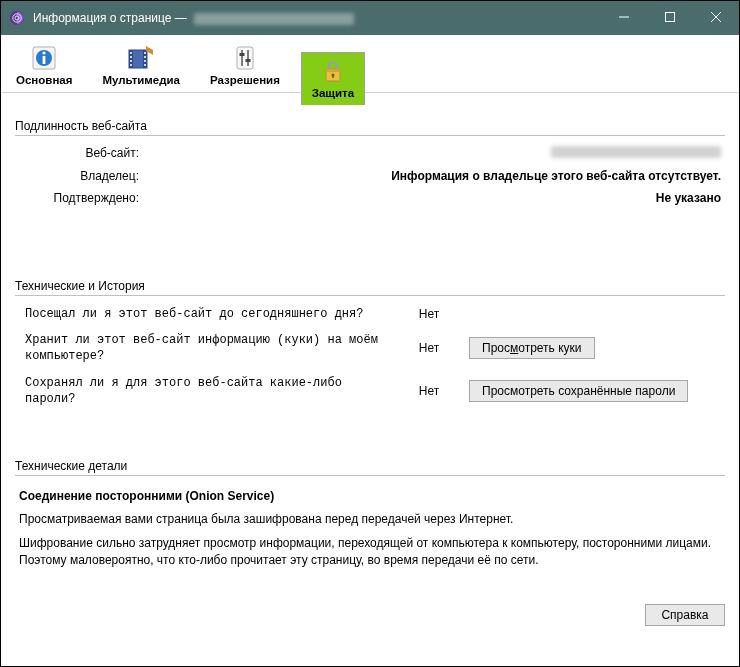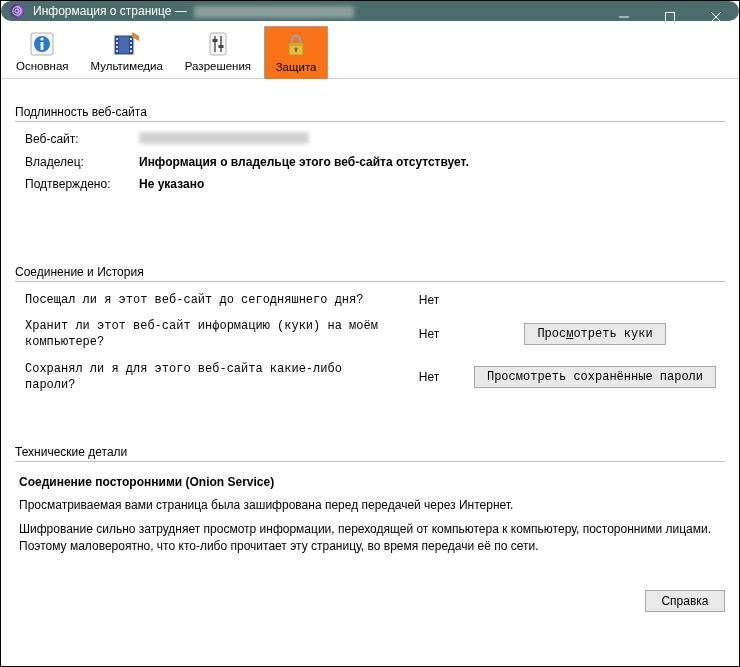--- a/index.html
+++ b/index.html
@@ -9,27 +9,26 @@
     font-size: 12px;
     background: #fff;
     color: #000;
     width: 740px;
     height: 667px;
     overflow: hidden;
     border: 1px solid #000;
   }
   
   .titlebar {
-    height: 20px;
+    height: 34px;
     background: #4b6c6c;
     display: flex;
     align-items: center;
     color: #fff;
     padding: 0 0 0 8px;
-    border-radius: 13px;
   }
   .titlebar .app-icon {
     width: 16px; height: 16px;
     margin-right: 8px;
     display: inline-flex; align-items: center; justify-content: center;
   }
   .titlebar .title-text {
     font-size: 12px;
     white-space: nowrap;
   }
@@ -46,76 +45,77 @@
   .titlebar .spacer { flex: 1; }
   .win-controls { display: flex; height: 100%; }
   .win-btn {
     width: 46px; height: 32px;
     display: flex; align-items: center; justify-content: center;
     color: #fff;
   }
   .toolbar {
     display: flex;
     padding: 4px 24px 0 6px;
-    gap: 4px;
+    gap: 12px;
     background: #fff;
     border-bottom: 1px solid #d0d0d0;
+    font-weight: bold;
   }
   .tab {
     display: flex;
     flex-direction: column;
     align-items: center;
     padding: 4px 8px 6px 8px;
     min-width: 64px;
     font-size: 11.5px;
     border: 1px solid transparent;
     border-bottom: none;
     cursor: default;
   }
   .tab.selected {
     border-color: #a0a0a0;
-    background: #f97316;
+    background: #84cc16;
     position: relative;
-    top: 1px;
+    top: 13px;
     align-items: center;
   }
   .tab .tab-icon { width: 28px; height: 28px; margin-bottom: 2px; }
   .content {
     padding: 6px 14px 10px 14px;
   }
   .group {
     margin-top: 20px;
   }
   .group-label {
     font-size: 12px;
     margin-bottom: 2px;
   }
   .group-box {
     border-top: 1px solid #c0c0c0;
     padding: 10px 4px 8px 4px;
   }
-  .auth-table { display: grid; grid-template-columns: 120px 1fr; row-gap: 8px; }
+  .auth-table { display: grid; grid-template-columns: 120px 1fr; row-gap: 8px; text-align: right; }
   .auth-table .l { padding-left: 6px; }
   .auth-table .v { }
   .bold { font-weight: 600; }
   .val-blur {
     display: inline-block;
     width: 170px; height: 12px;
     background: rgba(0,0,0,0.18);
     filter: blur(2px);
     border-radius: 2px;
   }
   .priv-row {
     display: flex;
     align-items: center;
     margin-bottom: 10px;
   }
   .priv-q { width: 370px; padding-left: 6px; line-height: 1.35; font-family: Liberation Mono, monospace; }
   .priv-a { width: 80px; font-weight: 400; text-align: center; }
-  .priv-act { flex: 1; display: flex; justify-content: center; font-family: Liberation Mono, monospace; }
+  .priv-act { flex: 1; display: flex; justify-content: flex-start; }
   .btn {
     font-family: inherit;
     font-size: 12px;
     padding: 3px 12px;
     background: #e9e9e9;
     border: 1px solid #a8a8a8;
     cursor: default;
     min-width: 80px;
   }
   .tech-body p { margin: 6px 0 0 0; line-height: 1.45; }
@@ -234,21 +234,21 @@
         <div class="v bold">Информация о владельце этого веб-сайта отсутствует.</div>
 
         <div class="l">Подтверждено:</div>
         <div class="v bold">Не указано</div>
       </div>
       <div style="height:46px"></div>
     </div>
   </div>
 
   <div class="group">
-    <div class="group-label">Соединение и История</div>
+    <div class="group-label">Технические и История</div>
     <div class="group-box">
       <div class="priv-row">
         <div class="priv-q">Посещал ли я этот веб-сайт до сегодняшнего дня?</div>
         <div class="priv-a">Нет</div>
         <div class="priv-act"></div>
       </div>
       <div class="priv-row">
         <div class="priv-q">Хранит ли этот веб-сайт информацию (куки) на моём компьютере?</div>
         <div class="priv-a">Нет</div>
         <div class="priv-act">

